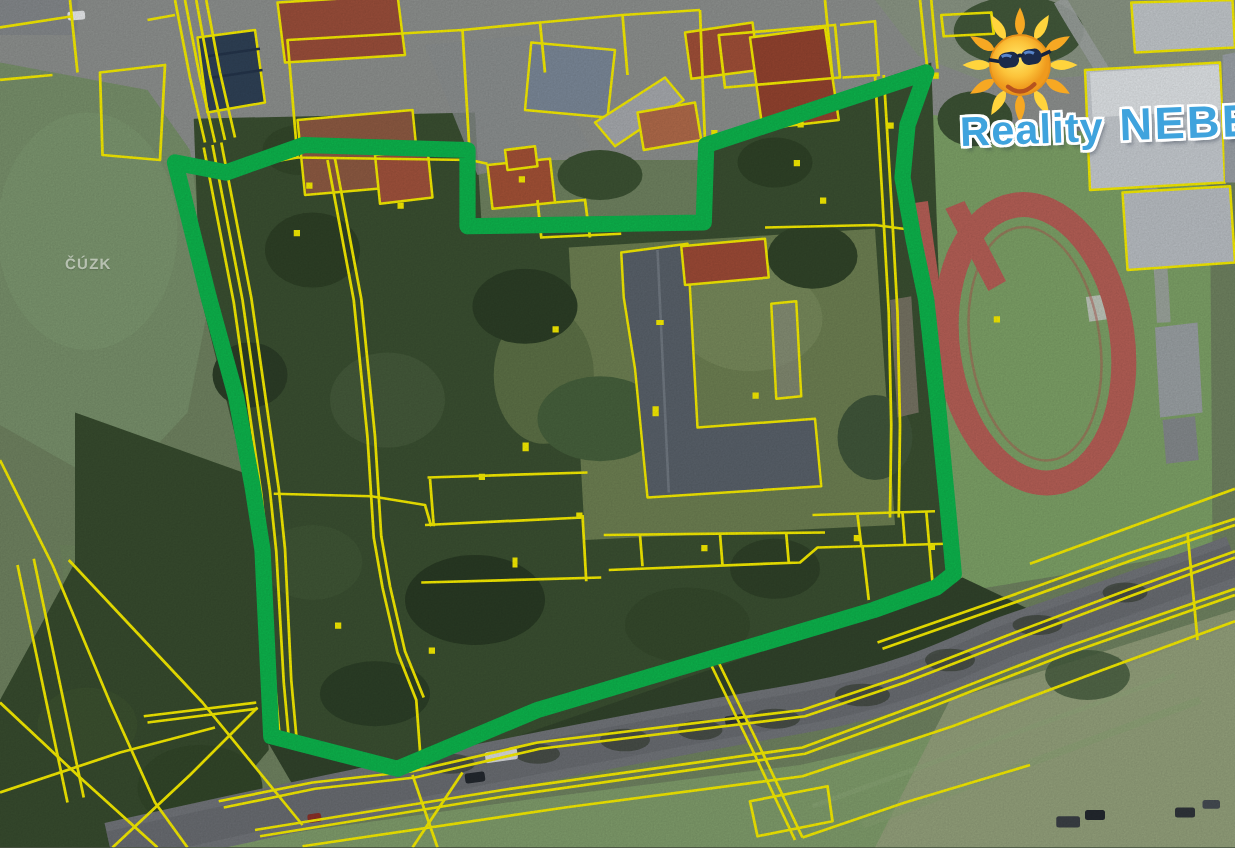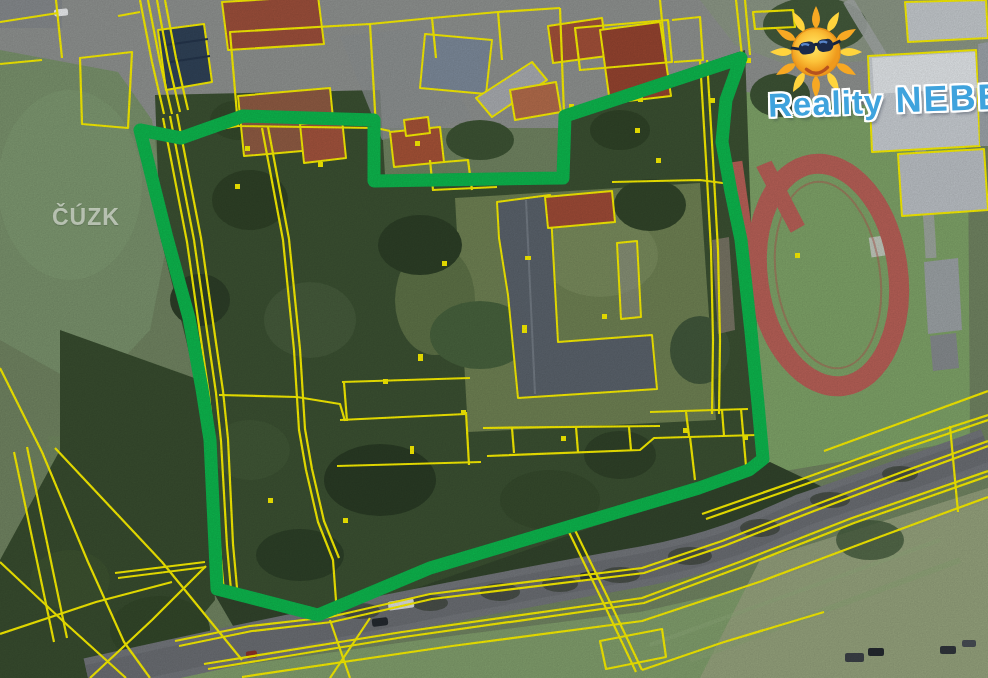--- a/index.html
+++ b/index.html
@@ -6,21 +6,21 @@
   #stage{position:relative;width:988px;height:678px;overflow:hidden;background:#76896a;
          font-family:"Liberation Sans",sans-serif;}
   #stage svg{position:absolute;left:0;top:0;}
   
   .yl{stroke:var(--parcel-line,#f6ec00);fill:none;stroke-width:2.2;stroke-linejoin:round;stroke-linecap:butt}
   .yfill{fill:var(--parcel-line,#f6ec00);stroke:none}
   .ybs{stroke:var(--parcel-line,#f6ec00);stroke-width:2;stroke-linejoin:round}
   .highlight{fill:none;stroke:var(--highlight-green,#0cb34a);stroke-width:13px;
              stroke-linejoin:round;stroke-linecap:square}
   
-  .watermark{position:absolute;left:52px;top:204px;font-size:23px;font-weight:bold;
+  .watermark{position:absolute;left:52px;top:204px;font-size:12px;font-weight:bold;
              letter-spacing:1px;color:rgba(224,228,219,.68);
              text-shadow:0 1px 1px rgba(40,50,40,.25);user-select:none;}
   
   .logo{position:absolute;right:6px;top:4px;width:214px;height:128px;pointer-events:none;}
   .logo .sun{position:absolute;left:56px;top:2px;}
   .logo .brand{position:absolute;left:0;top:76px;width:214px;text-align:center;
                white-space:nowrap;transform:rotate(-2deg);
                font-weight:bold;color:var(--logo-blue,#3fa3dd);
                text-shadow:
                  -2px -2px 0 #fff, 2px -2px 0 #fff, -2px 2px 0 #fff, 2px 2px 0 #fff,

